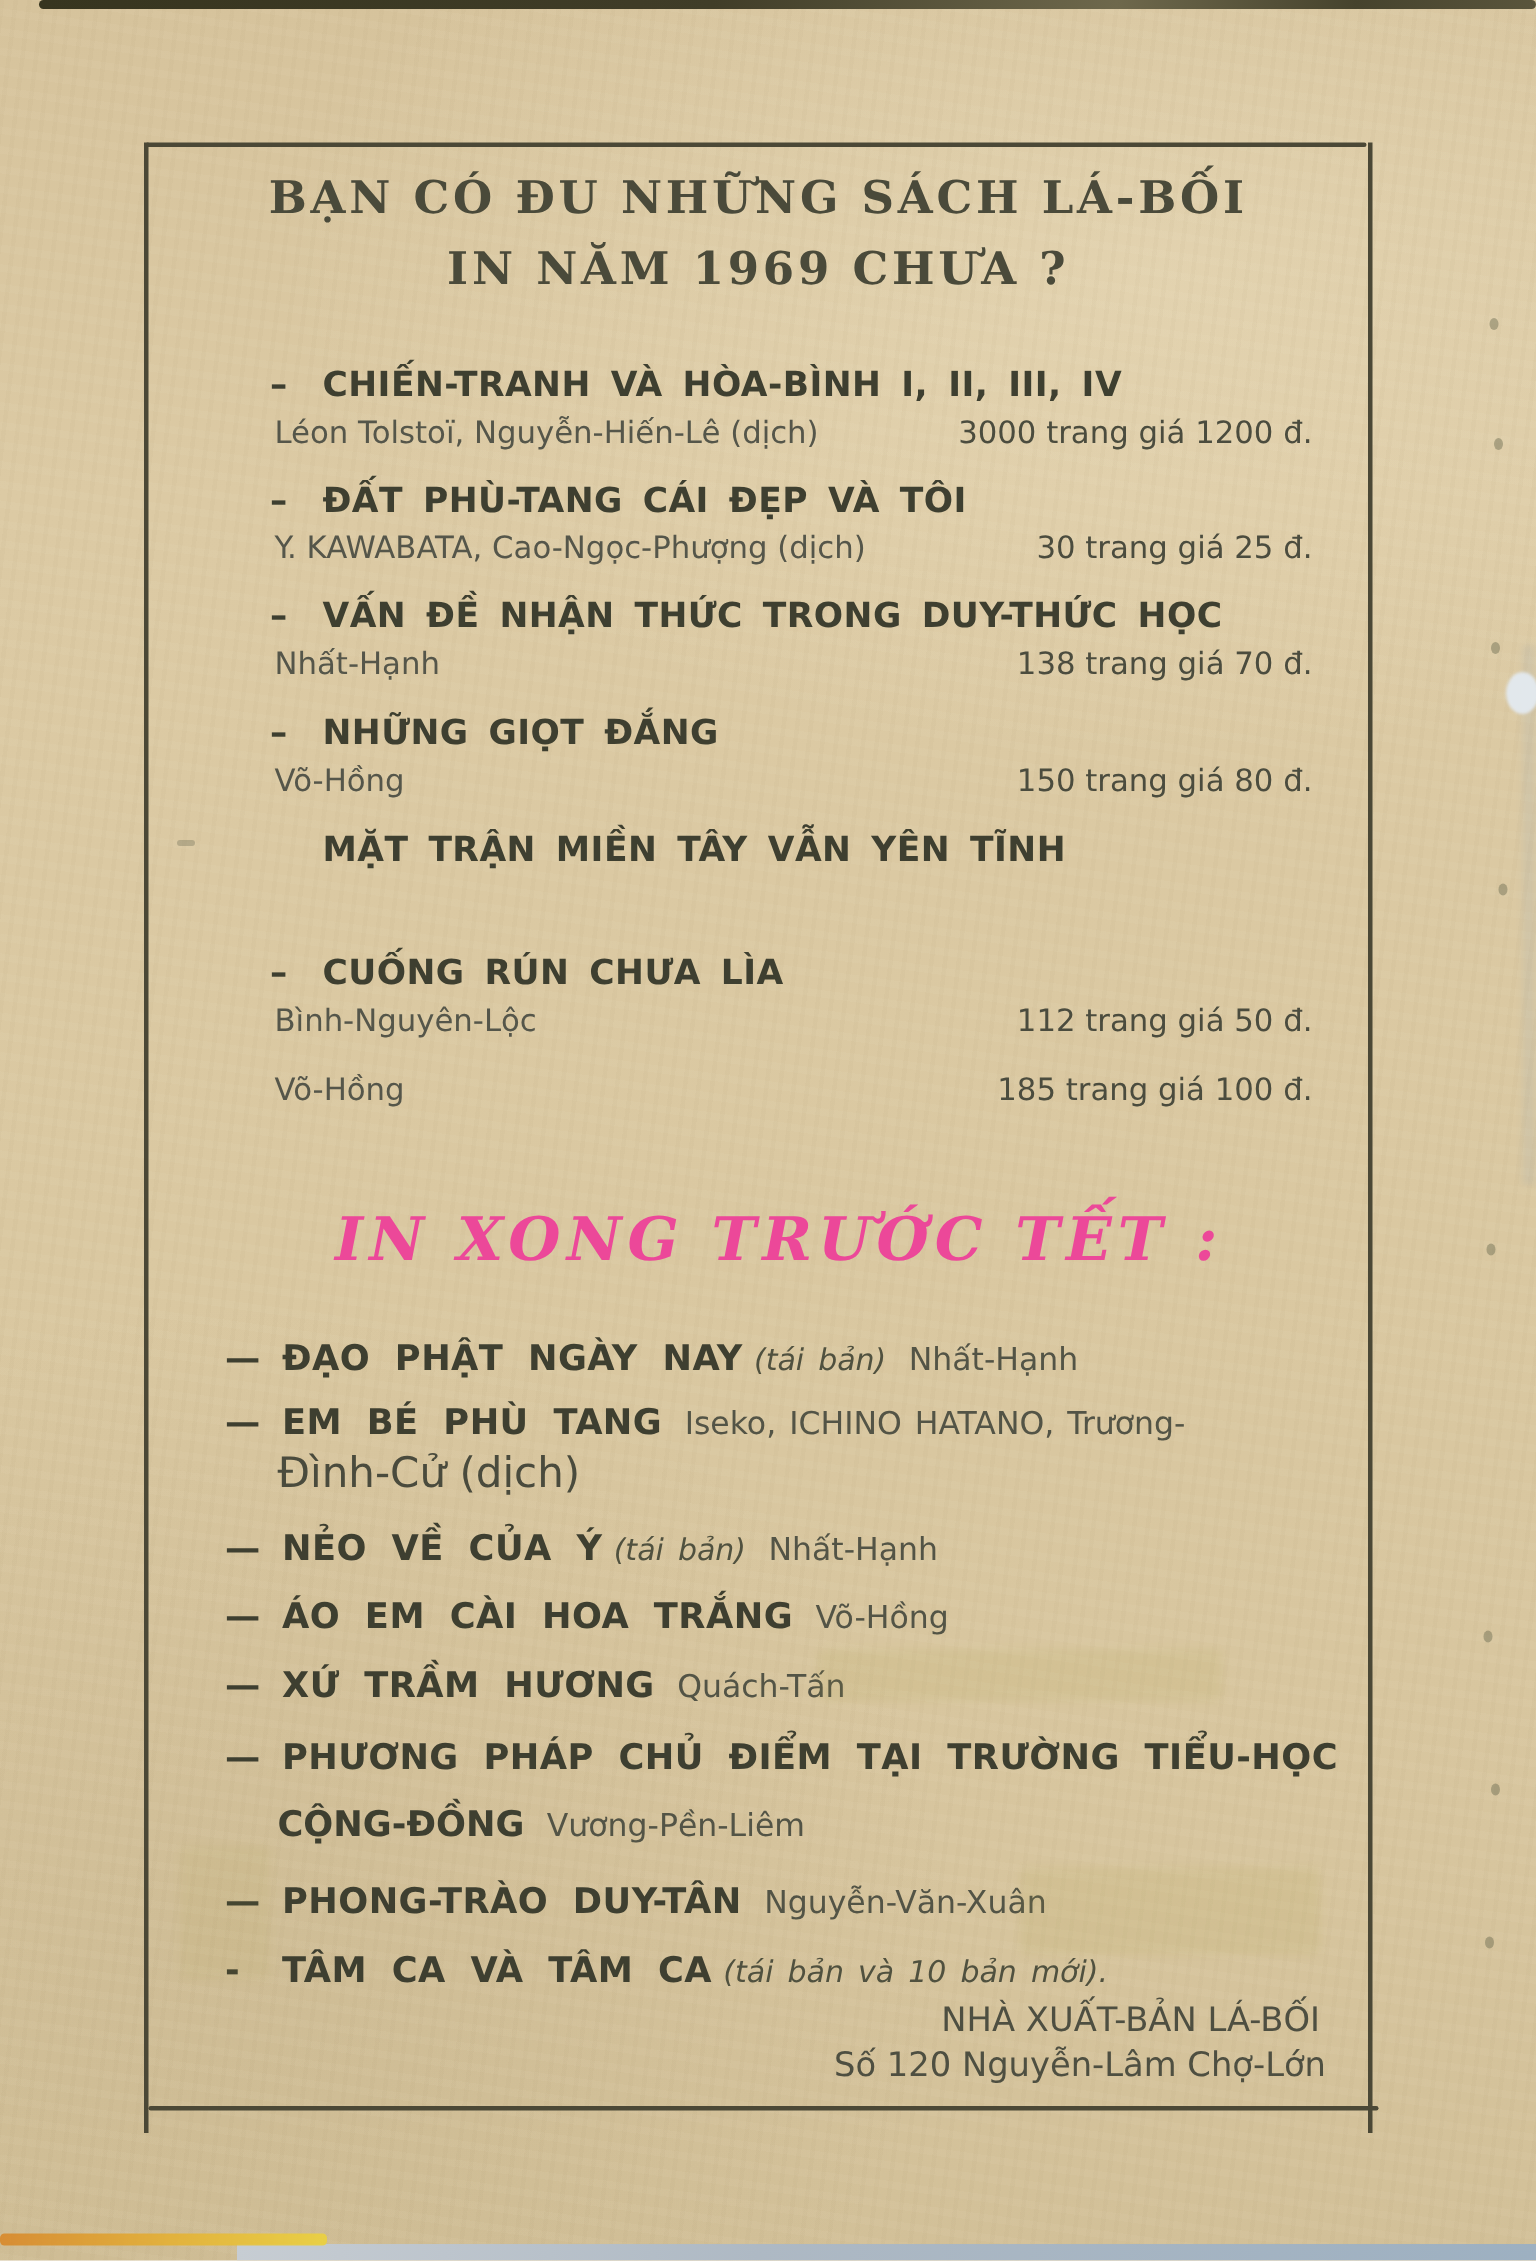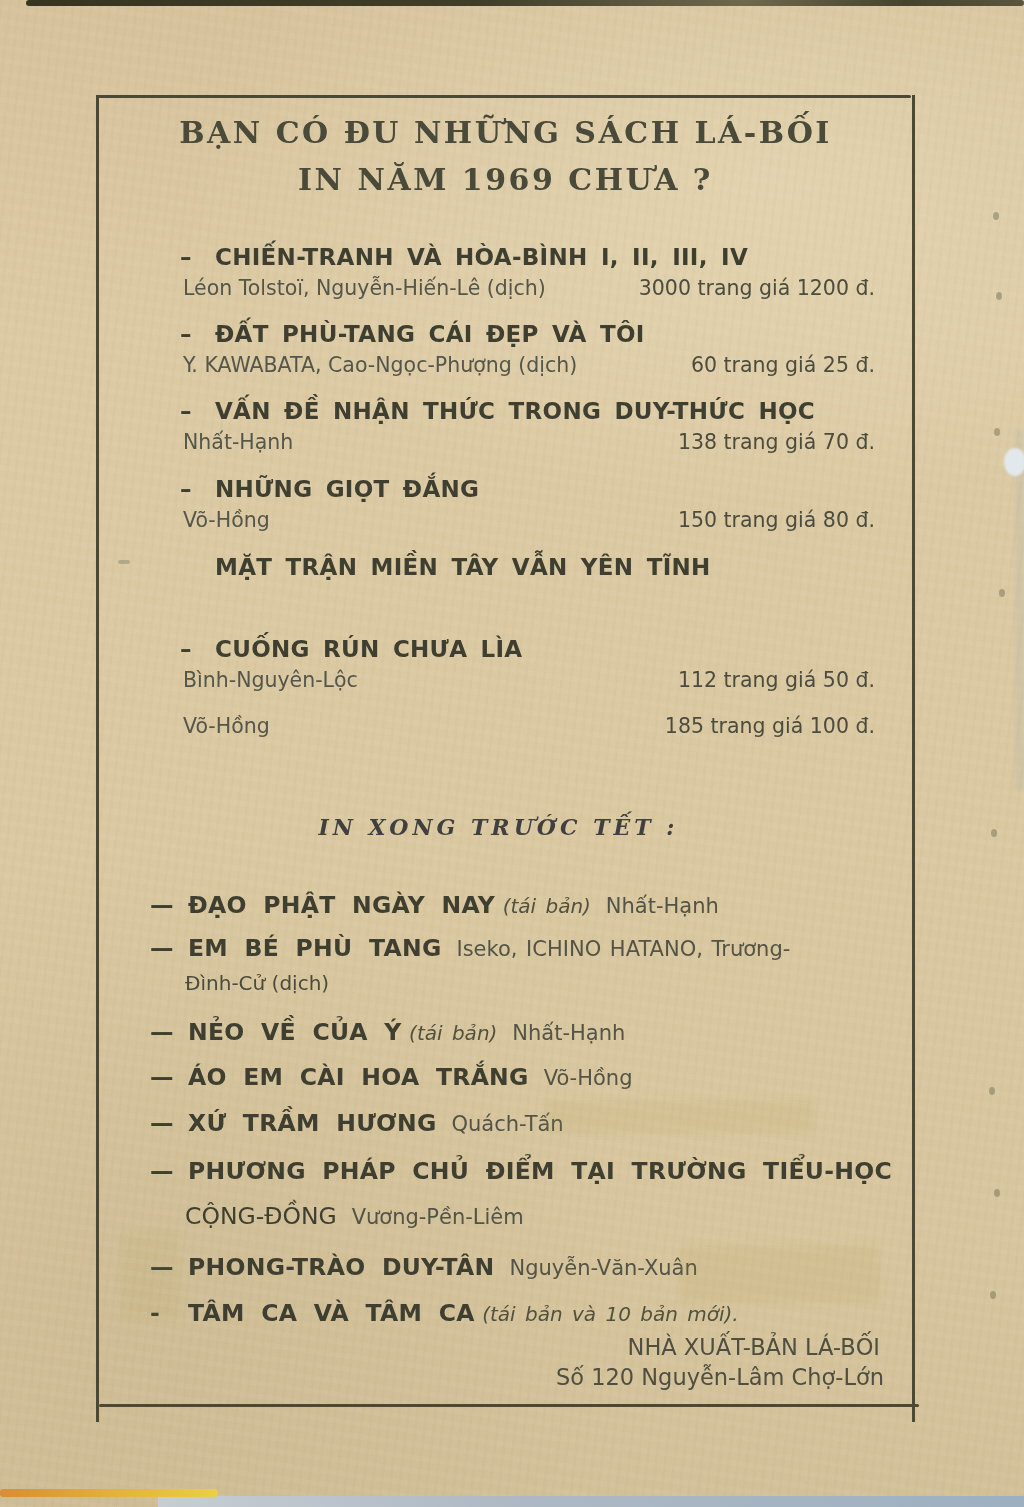--- a/index.html
+++ b/index.html
@@ -23,23 +23,23 @@
   .edge-bottom-orange{position:absolute;left:0;top:1489px;width:218px;height:8px;border-radius:3px;
     background:linear-gradient(90deg,#d8882a 0%,#e5b335 55%,#ecd23e 100%);opacity:.9;filter:blur(.4px);}
   .edge-right-streak{position:absolute;left:1015px;top:430px;width:9px;height:360px;
     background:#8fa3b8;opacity:.14;filter:blur(2px);}
 
   .serif-head{
     position:absolute;left:98px;width:815px;text-align:center;
     font-family:"DejaVu Serif","Liberation Serif",serif;font-weight:bold;
     font-size:30px;line-height:30px;letter-spacing:2.5px;color:#4a4a3a;white-space:nowrap;}
   .tet-head{
-    position:absolute;left:91px;width:815px;text-align:center;
+    position:absolute;left:112px;width:815px;text-align:center;
     font-family:"DejaVu Serif","Liberation Serif",serif;font-style:italic;font-weight:bold;
-    font-size:22px;line-height:34px;letter-spacing:4px;color:#404040;white-space:nowrap;}
+    font-size:40px;line-height:34px;letter-spacing:4px;color:#ec4899;white-space:nowrap;}
 
   .entry{position:absolute;left:148px;width:727px;}
   .e-title{font-size:23px;line-height:30px;font-weight:bold;letter-spacing:.3px;
     word-spacing:5px;color:#3e3f30;white-space:nowrap;margin-left:32px;}
   .e-title .dash{display:inline-block;width:35px;color:#3e3f30;}
   .e-sub{display:flex;justify-content:space-between;padding-left:35px;
     font-size:20.5px;line-height:28px;color:#55564a;margin-top:2px;white-space:nowrap;}
   .e-sub .price{color:#4b4c3e;}
 
   .u-entry{position:absolute;left:150px;width:748px;font-size:23.5px;line-height:32px;
@@ -81,21 +81,21 @@
   <div class="e-title"><span class="dash">–</span><span>CHIẾN-TRANH VÀ HÒA-BÌNH I, II, III, IV</span></div>
   <div class="e-sub">
       <span>Léon Tolstoï, Nguyễn-Hiến-Lê (dịch)</span>
       <span class="price">3000 trang giá 1200 đ.</span>
     </div>
 </div>
 <div class="entry" style="top:319px">
   <div class="e-title"><span class="dash">–</span><span>ĐẤT PHÙ-TANG CÁI ĐẸP VÀ TÔI</span></div>
   <div class="e-sub">
       <span>Y. KAWABATA, Cao-Ngọc-Phượng (dịch)</span>
-      <span class="price">60 trang giá 25 đ.</span>
+      <span class="price">30 trang giá 25 đ.</span>
     </div>
 </div>
 <div class="entry" style="top:396px">
   <div class="e-title"><span class="dash">–</span><span>VẤN ĐỀ NHẬN THỨC TRONG DUY-THỨC HỌC</span></div>
   <div class="e-sub">
       <span>Nhất-Hạnh</span>
       <span class="price">138 trang giá 70 đ.</span>
     </div>
 </div>
 <div class="entry" style="top:474px">
@@ -125,35 +125,35 @@
 <div class="faint-dash"></div>
 
 <div class="tet-head" style="top:810px;">IN XONG TRƯỚC TẾT :</div>
 
 <div class="u-entry" style="top:889px">
   <span class="dash">—</span><span class="u-title">ĐẠO PHẬT NGÀY NAY</span>&nbsp;<span class="u-note">(tái bản)</span>&nbsp;&nbsp;<span class="u-author">Nhất-Hạnh</span>
 </div>
 <div class="u-entry" style="top:932px">
   <span class="dash">—</span><span class="u-title">EM BÉ PHÙ TANG</span>&nbsp;&nbsp;<span class="u-author">Iseko, ICHINO HATANO, Trương-</span>
 </div>
-<div class="u-line2" style="top:966px"><span class="u-author" style="font-size:20px;color:#4a4b3d;">Đình-Cử (dịch)</span></div>
+<div class="u-line2" style="top:966px"><span class="u-author" style="font-size:28px;color:#4a4b3d;">Đình-Cử (dịch)</span></div>
 
 <div class="u-entry" style="top:1016px">
   <span class="dash">—</span><span class="u-title">NẺO VỀ CỦA Ý</span>&nbsp;<span class="u-note">(tái bản)</span>&nbsp;&nbsp;<span class="u-author">Nhất-Hạnh</span>
 </div>
 <div class="u-entry" style="top:1061px">
   <span class="dash">—</span><span class="u-title">ÁO EM CÀI HOA TRẮNG</span>&nbsp;&nbsp;<span class="u-author">Võ-Hồng</span>
 </div>
 <div class="u-entry" style="top:1107px">
   <span class="dash">—</span><span class="u-title">XỨ TRẦM HƯƠNG</span>&nbsp;&nbsp;<span class="u-author">Quách-Tấn</span>
 </div>
 <div class="u-entry" style="top:1155px">
   <span class="dash">—</span><span class="u-title">PHƯƠNG PHÁP CHỦ ĐIỂM TẠI TRƯỜNG TIỂU-HỌC</span>
 </div>
-<div class="u-line2" style="top:1200px"><span class="u-title" style="font-weight:normal;word-spacing:4px;">CỘNG-ĐỒNG</span>&nbsp;&nbsp;<span class="u-author" style="font-size:21px;color:#535446;">Vương-Pền-Liêm</span></div>
+<div class="u-line2" style="top:1200px"><span class="u-title" style="font-weight:bold;word-spacing:4px;">CỘNG-ĐỒNG</span>&nbsp;&nbsp;<span class="u-author" style="font-size:21px;color:#535446;">Vương-Pền-Liêm</span></div>
 
 <div class="u-entry" style="top:1251px">
   <span class="dash">—</span><span class="u-title">PHONG-TRÀO DUY-TÂN</span>&nbsp;&nbsp;<span class="u-author">Nguyễn-Văn-Xuân</span>
 </div>
 <div class="u-entry" style="top:1297px">
   <span class="dash">-</span><span class="u-title">TÂM CA VÀ TÂM CA</span>&nbsp;<span class="u-note">(tái bản và 10 bản mới).</span>
 </div>
 
 <div class="footer-line" style="top:1331px;">NHÀ XUẤT-BẢN LÁ-BỐI</div>
 <div class="footer-line" style="top:1361px;right:140px;">Số 120 Nguyễn-Lâm Chợ-Lớn</div>

